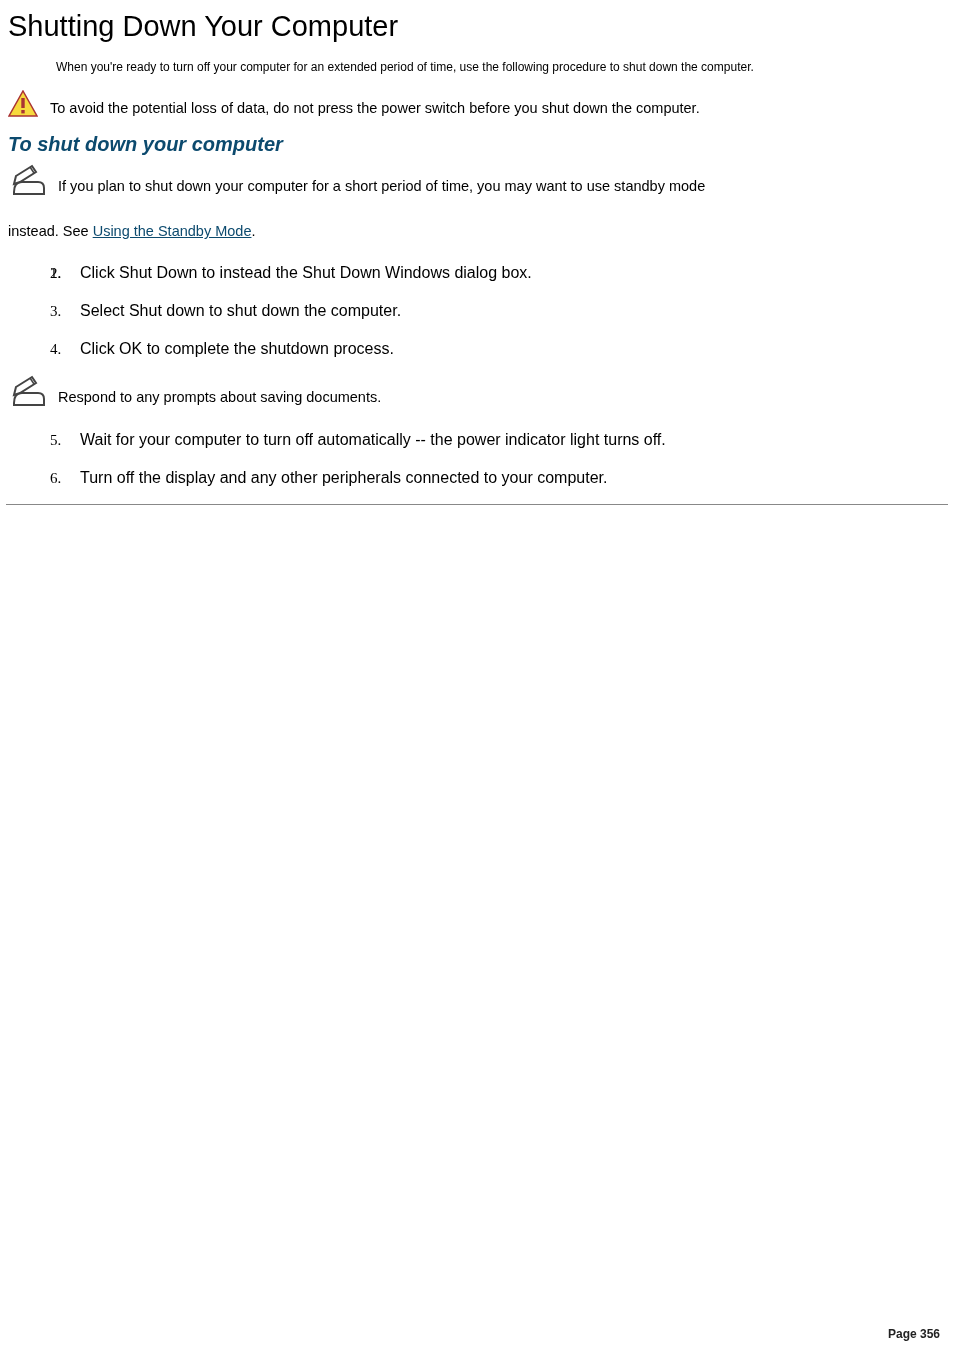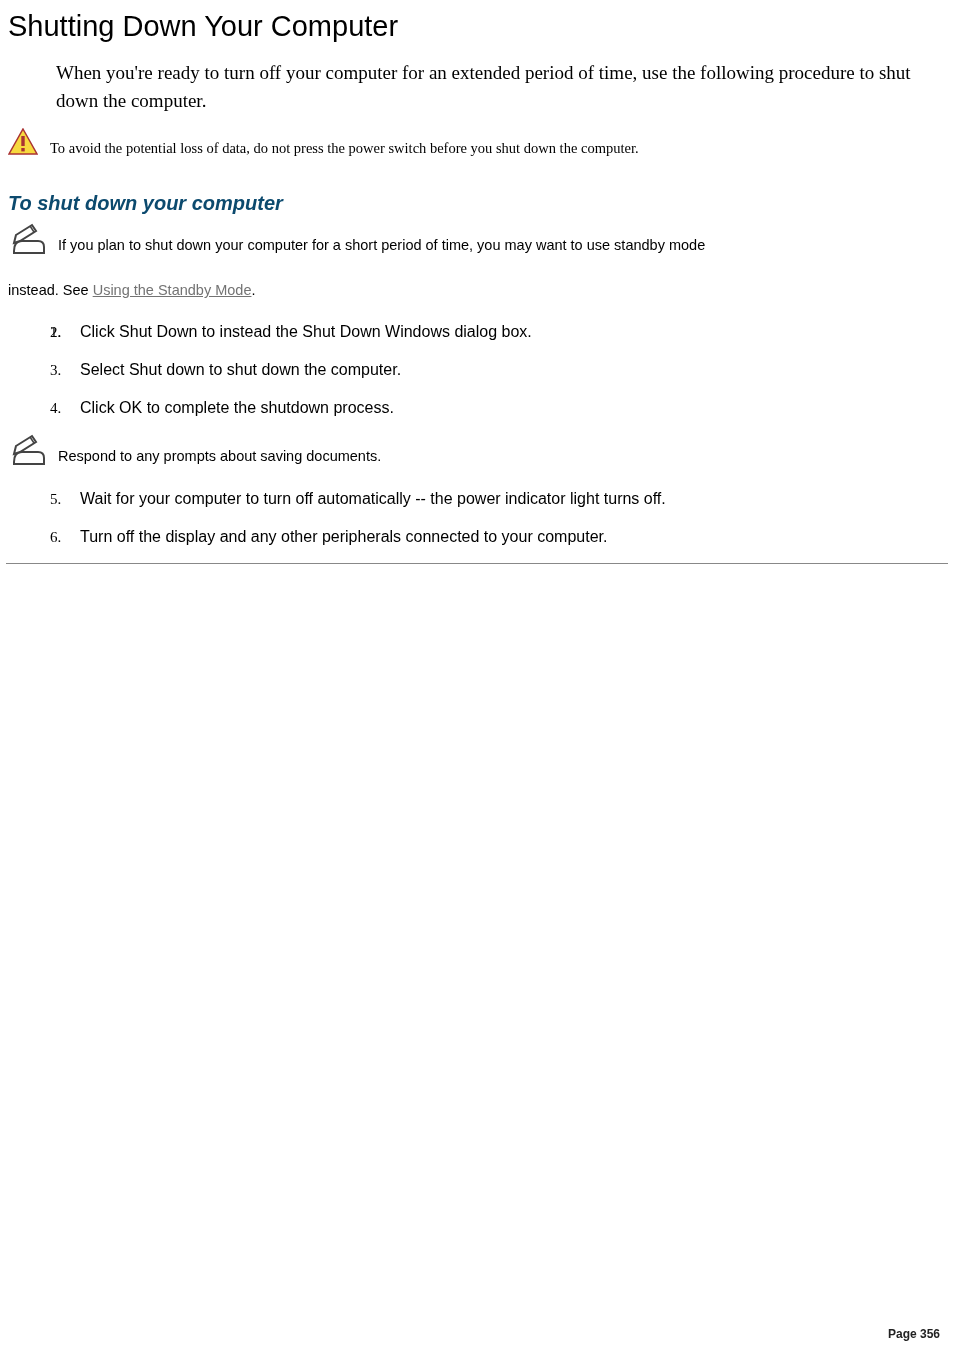--- a/index.html
+++ b/index.html
@@ -19,30 +19,28 @@
     }
     .main-title {
       color: #000000;
       font-size: 29px;
       font-weight: normal;
       margin-bottom: 16px;
     }
     .intro-text {
       margin-left: 48px;
       margin-right: 8px;
-      font-size: 19px;
+      font-size: 12px;
       line-height: 1.45;
       margin-bottom: 14px;
-      font-family: Liberation Serif, serif;
     }
     .warning-row {
       display: flex;
-      align-items: flex-end;
-      margin-bottom: 32px;
-      font-family: Liberation Serif, serif;
+      align-items: center;
+      margin-bottom: 12px;
     }
     .warning-icon {
       flex-shrink: 0;
       margin-right: 12px;
     }
     .warning-text {
       font-size: 14.5px;
       line-height: 1.5;
       padding-top: 6px;
     }
@@ -66,21 +64,21 @@
       font-size: 14.5px;
       line-height: 1.5;
       padding-top: 12px;
     }
     .note-continuation {
       font-size: 14.5px;
       line-height: 1.5;
       margin-bottom: 18px;
     }
     .link {
-      color: #737373;
+      color: #0c4a6e;
     }
     ol {
       list-style: none;
       margin-left: 52px;
       margin-right: 8px;
     }
     ol li {
       position: relative;
       font-size: 16px;
       line-height: 1.5;

